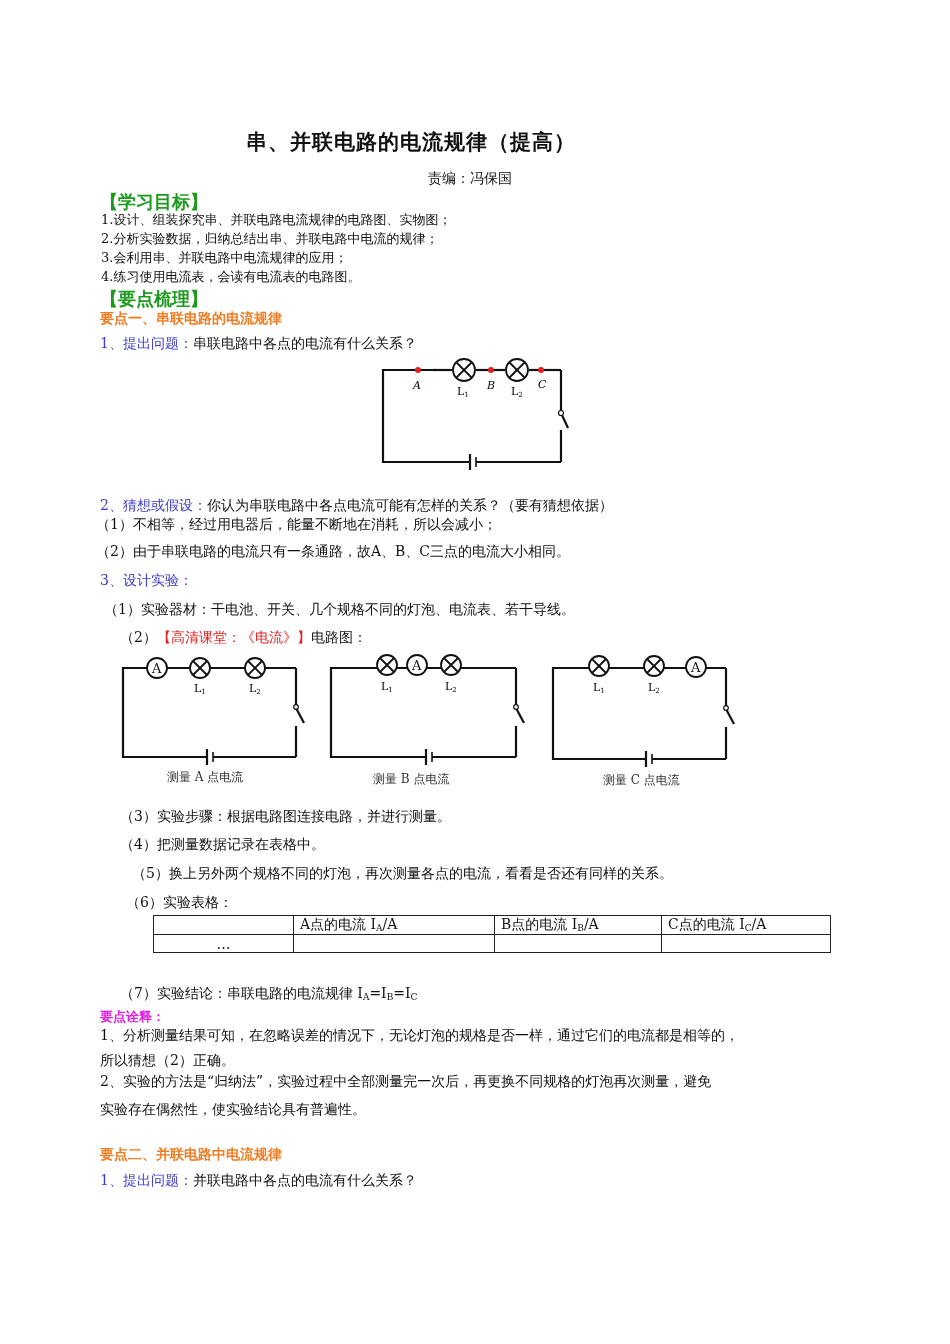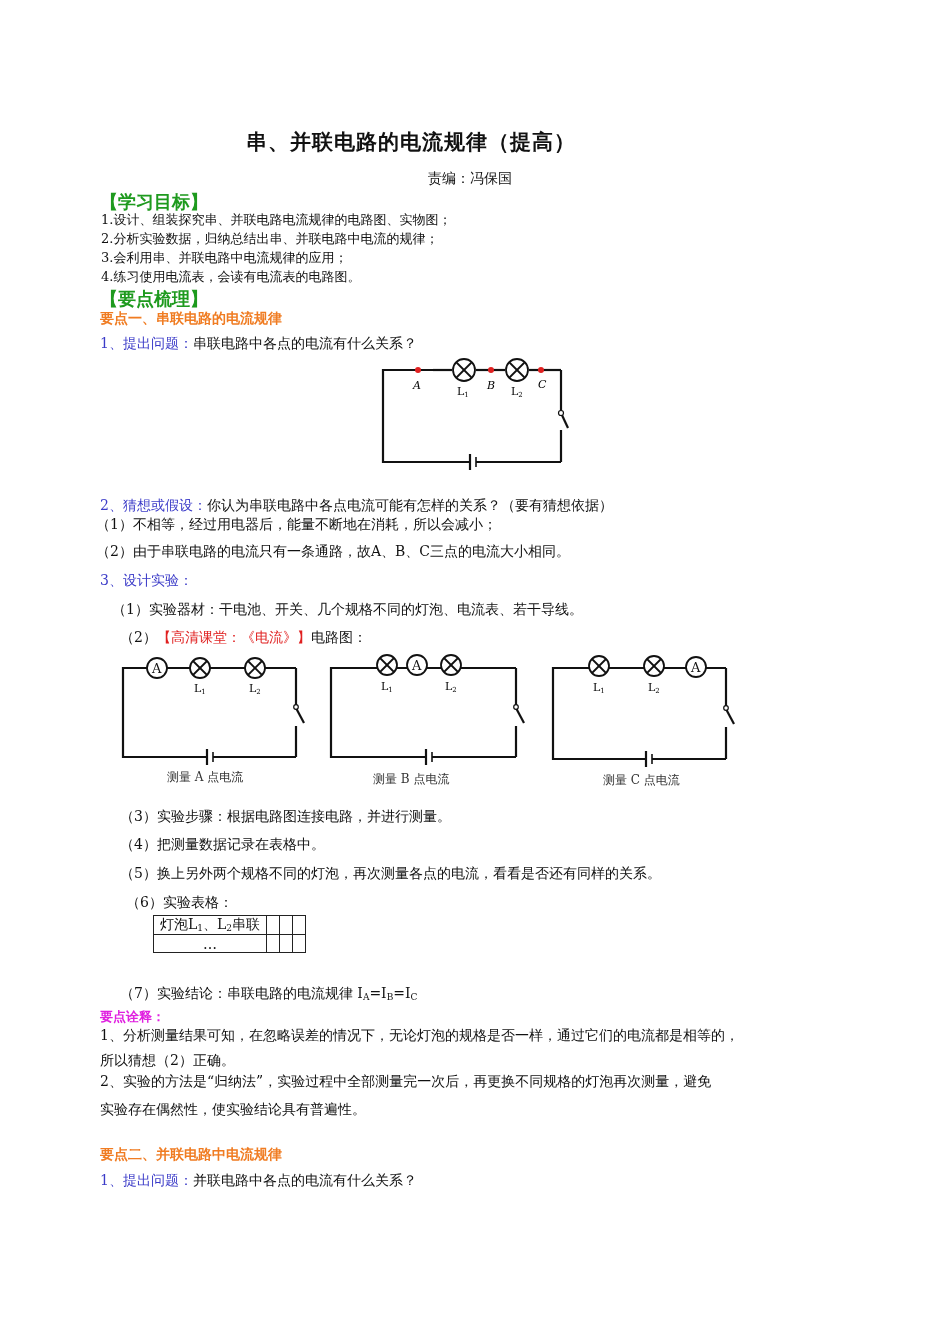--- a/index.html
+++ b/index.html
@@ -72,21 +72,21 @@
   <text x="82" y="37" font-size="11">L<tspan font-size="7" dy="2">1</tspan></text>
   <text x="136" y="37" font-size="11">L<tspan font-size="7" dy="2">2</tspan></text>
 </svg>
 
 <div class="abs txt" style="left:100px;top:489px;margin-top:8px;">
   <span class="blue">2、猜想或假设：</span><span>你认为串联电路中各点电流可能有怎样的关系？（要有猜想依据）</span>
 </div>
 <div class="abs txt" style="left:96px;top:516px;">（1）不相等，经过用电器后，能量不断地在消耗，所以会减小；</div>
 <div class="abs txt" style="left:96px;top:543px;">（2）由于串联电路的电流只有一条通路，故A、B、C三点的电流大小相同。</div>
 <div class="abs txt blue" style="left:100px;top:572px;">3、设计实验：</div>
-<div class="abs txt" style="left:112px;top:601px;">（1）实验器材：干电池、开关、几个规格不同的灯泡、电流表、若干导线。</div>
+<div class="abs txt" style="left:104px;top:601px;">（1）实验器材：干电池、开关、几个规格不同的灯泡、电流表、若干导线。</div>
 <div class="abs txt" style="left:120px;top:629px;">
   <span>（2）</span><span class="red">【高清课堂：《电流》】</span><span>电路图：</span>
 </div>
 
 <svg class="abs" style="left:115px;top:650px;" width="640" height="140">
   <defs>
     <g id="lamp">
         <circle r="10" fill="#fff" stroke="#111" stroke-width="1.8"></circle>
         <line x1="-7" y1="-7" x2="7" y2="7" stroke="#111" stroke-width="1.8"></line>
         <line x1="7" y1="-7" x2="-7" y2="7" stroke="#111" stroke-width="1.8"></line>
@@ -147,30 +147,30 @@
   <use href="#lamp" x="484" y="16"></use>
     <use href="#lamp" x="539" y="16"></use>
     <use href="#amm" x="581" y="17"></use>
   <text x="478" y="41" font-size="11">L<tspan font-size="7" dy="2">1</tspan></text>
   <text x="533" y="41" font-size="11">L<tspan font-size="7" dy="2">2</tspan></text>
   <text x="488" y="134" font-size="12" fill="#333">测量 C 点电流</text>
 </svg>
 
 <div class="abs txt" style="left:120px;top:808px;">（3）实验步骤：根据电路图连接电路，并进行测量。</div>
 <div class="abs txt" style="left:120px;top:836px;">（4）把测量数据记录在表格中。</div>
-<div class="abs txt" style="left:120px;top:865px;">（5）换上另外两个规格不同的灯泡，再次测量各点的电流，看看是否还有同样的关系。</div>
+<div class="abs txt" style="left:132px;top:865px;">（5）换上另外两个规格不同的灯泡，再次测量各点的电流，看看是否还有同样的关系。</div>
 <div class="abs txt" style="left:120px;top:894px;margin-left:6px;">（6）实验表格：</div>
 
 <table class="exp">
   <tbody>
-  <tr>
-    <td>灯泡L<sub>1</sub>、L<sub>2</sub>串联</td>
-    <td></td>
-        <td></td>
-        <td></td>
+      <tr>
+    <td style="width:127px;"></td>
+    <td style="width:188px;">A点的电流 I<sub>A</sub>/A</td>
+    <td style="width:154px;">B点的电流 I<sub>B</sub>/A</td>
+    <td style="width:156px;">C点的电流 I<sub>C</sub>/A</td>
   </tr>
   <tr>
     <td style="text-align:center;">…</td>
     <td></td>
         <td></td>
         <td></td>
   </tr>
 </tbody>
   </table>
 

